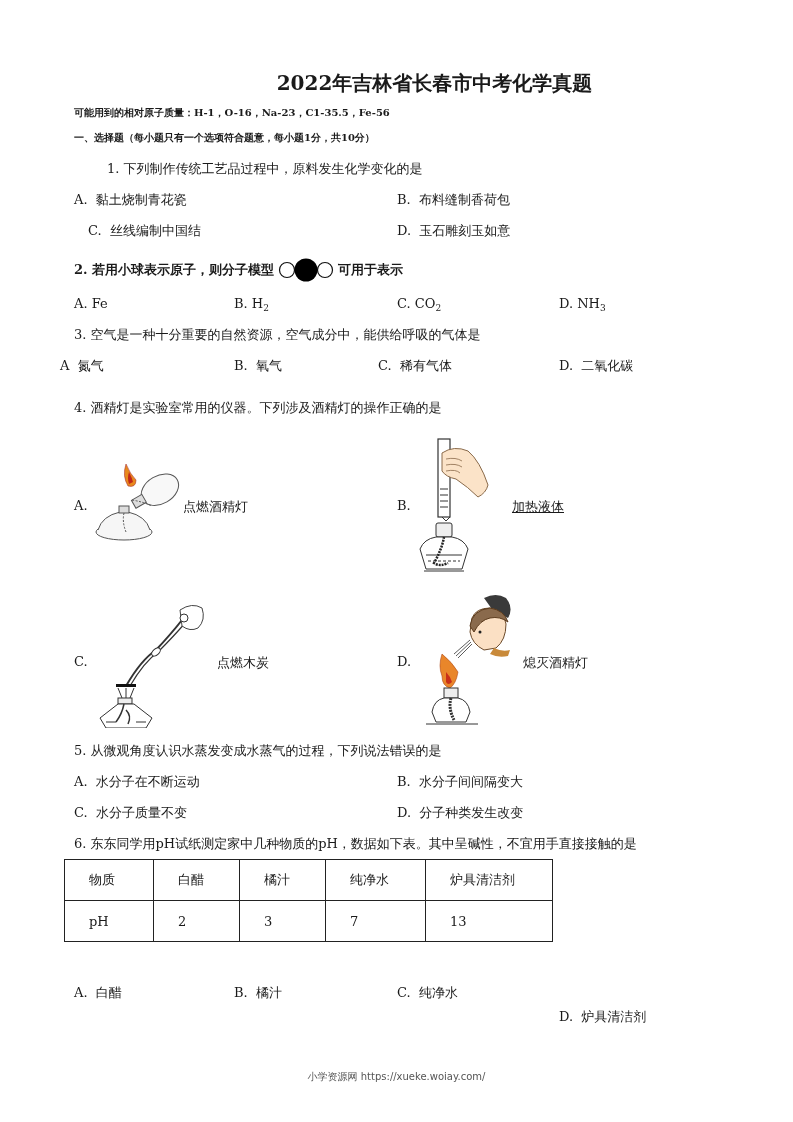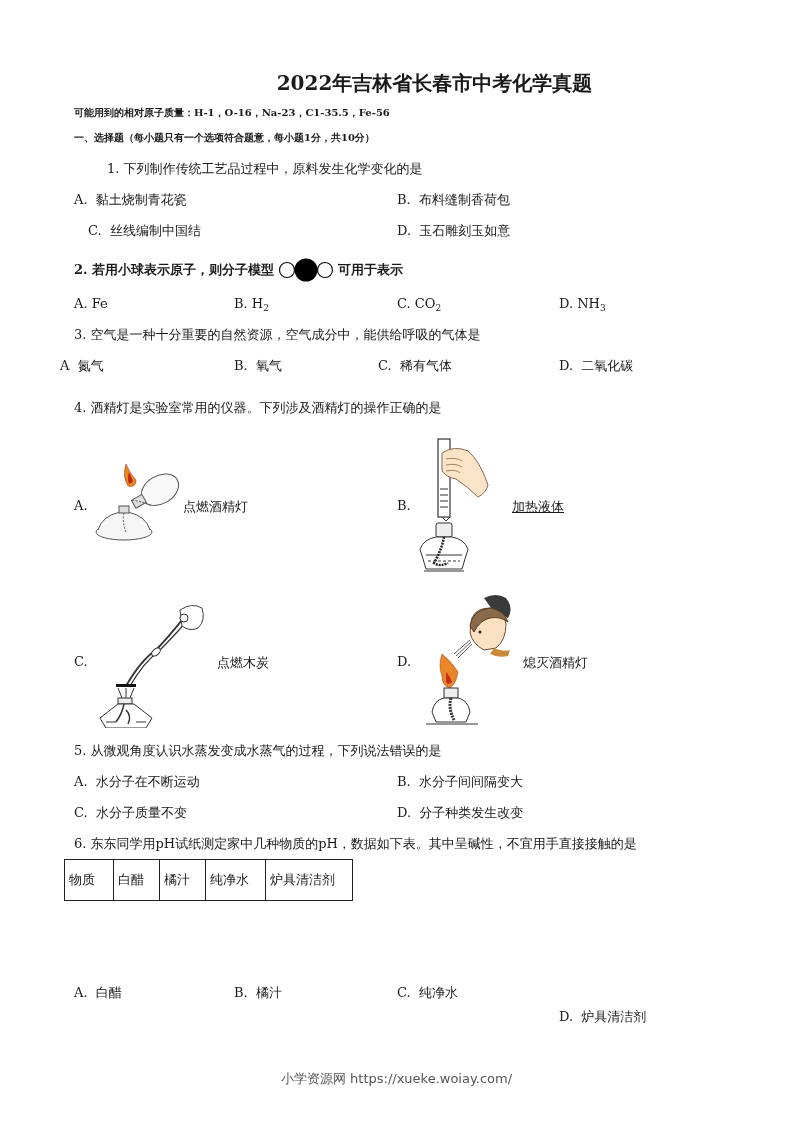--- a/index.html
+++ b/index.html
@@ -6,22 +6,22 @@
   body { width:793px; height:1122px; position:relative; overflow:hidden;
          font-family:"DejaVu Serif","Liberation Serif",serif; color:#1a1a1a; }
   .abs { position:absolute; white-space:nowrap; }
   .title { left:0; width:793px; top:70px; text-align:center; font-size:20px; font-weight:bold;padding-left:38px; }
   .bold { font-weight:bold; font-size:10px;text-align:right; }
   .q { font-size:13px; }
   .opt { font-size:13px; }
   sub { font-size:9px; vertical-align:-3px; line-height:0; }
   .mol { display:inline-block; vertical-align:middle; margin:0 4px; }
   table.ph { position:absolute; left:64px; top:859px; border-collapse:collapse; font-size:13px; }
-  table.ph td { border:1px solid #222; height:40px; padding:0 4px; text-align:left; }
-  .footer { left:0; width:793px; top:1070px; text-align:center; font-size:13px; color:#555;
+  table.ph td { border:1px solid #222; height:40px; padding:0 24px; text-align:left; }
+  .footer { left:0; width:793px; top:1070px; text-align:center; font-size:10px; color:#555;
             font-family:"DejaVu Sans","Liberation Sans",sans-serif; }
   .fig { position:absolute; }
 </style>
 </head>
 <body>
 
 <div class="abs title">2022年吉林省长春市中考化学真题</div>
 <div class="abs bold" style="left:74px;top:106px;">可能用到的相对原子质量：H-1，O-16，Na-23，C1-35.5，Fe-56</div>
 <div class="abs bold" style="left:74px;top:131px;">一、选择题（每小题只有一个选项符合题意，每小题1分，共10分）</div>
 
@@ -162,20 +162,27 @@
 
 <table class="ph">
   <tbody>
       <tr>
     <td style="width:40px;">物质</td>
     <td style="width:37px;">白醋</td>
     <td style="width:37px;">橘汁</td>
     <td style="width:51px;">纯净水</td>
     <td style="width:78px;">炉具清洁剂</td>
   </tr>
+  <tr>
+    <td>pH</td>
+    <td>2</td>
+    <td>3</td>
+    <td>7</td>
+    <td>13</td>
+  </tr>
 </tbody>
   </table>
 
 <div class="abs opt" style="left:74px;top:984px;"><span>A.</span>&nbsp; <span>白醋</span></div>
 <div class="abs opt" style="left:234px;top:984px;"><span>B.</span>&nbsp; <span>橘汁</span></div>
 <div class="abs opt" style="left:397px;top:984px;"><span>C.</span>&nbsp; <span>纯净水</span></div>
 <div class="abs opt" style="left:559px;top:1008px;"><span>D.</span>&nbsp; <span>炉具清洁剂</span></div>
 
 <div class="abs footer">小学资源网 https://xueke.woiay.com/</div>
 

